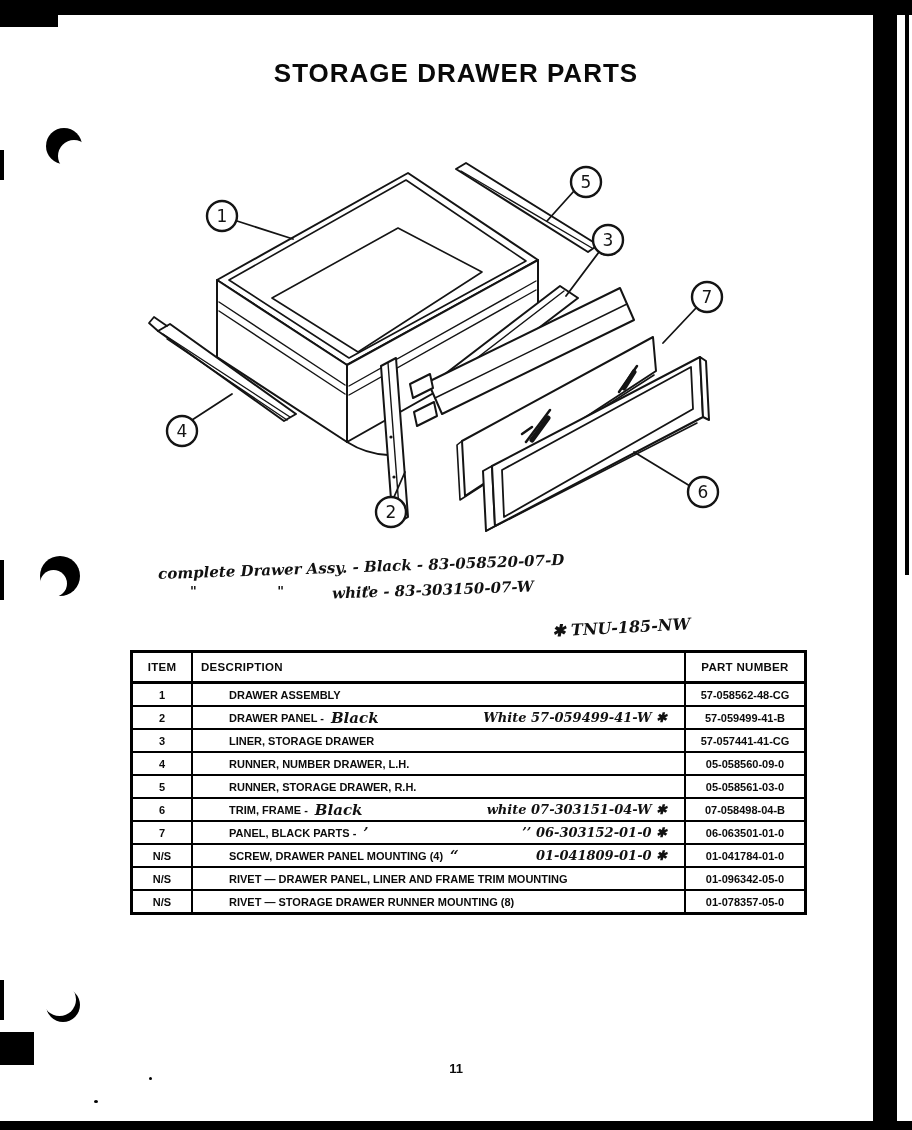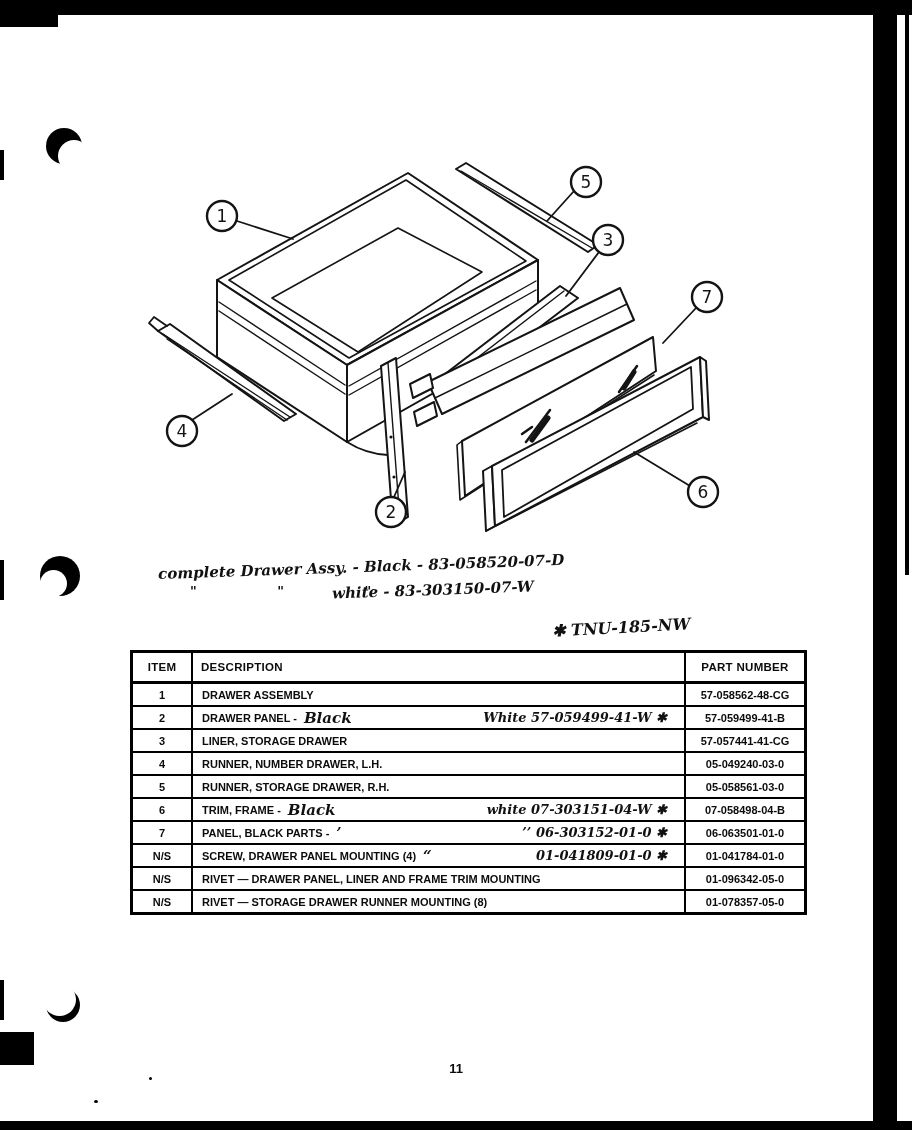--- a/index.html
+++ b/index.html
@@ -26,21 +26,21 @@
   .parts-table{position:absolute;left:130px;top:650px;width:658px;border-collapse:collapse;
                table-layout:fixed;}
   .parts-table td,.parts-table th{border:2px solid #000;overflow:hidden;white-space:nowrap;}
   .parts-table{border:3px solid #000;}
   .parts-table th{height:26px;font-size:11.5px;letter-spacing:.3px;border-bottom:3px solid #000;}
   .parts-table td{height:19px;font-size:11px;font-weight:bold;}
   .col-item{width:56px;text-align:center;}
   .col-desc{width:482px;}
   .col-part{width:116px;text-align:center;font-size:10.5px;}
   th.col-desc{text-align:left;padding-left:8px;}
-  .cell-desc{display:flex;align-items:center;padding-left:8px;}
+  .cell-desc{display:flex;align-items:center;padding-left:8px;margin-left:27px;}
   .cell-desc .printed{flex:0 0 auto;}
   .cell-desc .hw1{margin-left:7px;font-size:15px;flex:0 0 auto;}
   .cell-desc .hw2{margin-left:auto;margin-right:16px;font-size:13px;flex:0 0 auto;}
   
   .page-num{position:absolute;left:436px;top:1061px;width:40px;text-align:center;
             font-size:13px;font-weight:bold;}
 </style>
 </head>
 <body>
 
@@ -58,20 +58,21 @@
   <div class="speck" style="left:149px;top:1077px;width:3px;height:3px;"></div>
   <div class="speck" style="left:94px;top:1100px;width:4px;height:3px;"></div>
 
   <div class="crescent-black" style="left:46px;top:128px;width:36px;height:36px;"></div>
   <div class="crescent-white" style="left:58px;top:140px;width:32px;height:32px;"></div>
   <div class="crescent-black" style="left:40px;top:556px;width:40px;height:40px;"></div>
   <div class="crescent-white" style="left:40px;top:570px;width:27px;height:27px;"></div>
   <div class="crescent-black" style="left:46px;top:988px;width:34px;height:34px;"></div>
   <div class="crescent-white" style="left:43px;top:983px;width:33px;height:33px;"></div>
 
+  <div class="title">STORAGE DRAWER PARTS</div>
 
   <svg class="diagram-svg" width="912" height="1130" viewBox="0 0 912 1130">
     <g fill="#ffffff" stroke="#141414" stroke-width="2" stroke-linejoin="round" stroke-linecap="round">
 
       <g>
         <polygon points="456,169 466,163 598,245 588,252"></polygon>
         <line x1="461" y1="171" x2="592" y2="248" stroke-width="1.4"></line>
       </g>
 
       <g>
@@ -211,21 +212,21 @@
       </tr>
       <tr>
         <td class="col-item">4</td>
         <td class="col-desc">
             <div class="cell-desc">
               <span class="printed">RUNNER, NUMBER DRAWER, L.H.</span>
               <span class="hw hw1"></span>
               <span class="hw hw2"></span>
             </div>
           </td>
-        <td class="col-part">05-049240-03-0</td>
+        <td class="col-part">05-058560-09-0</td>
       </tr>
       <tr>
         <td class="col-item">5</td>
         <td class="col-desc">
             <div class="cell-desc">
               <span class="printed">RUNNER, STORAGE DRAWER, R.H.</span>
               <span class="hw hw1"></span>
               <span class="hw hw2"></span>
             </div>
           </td>

